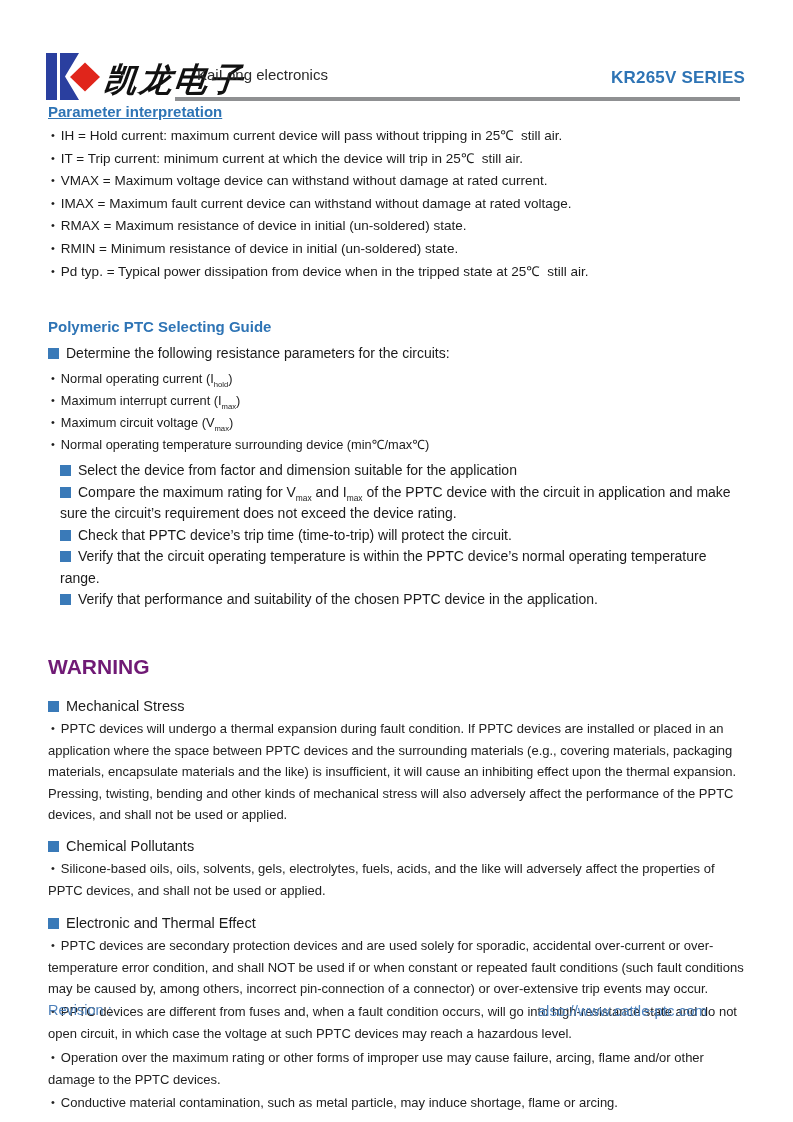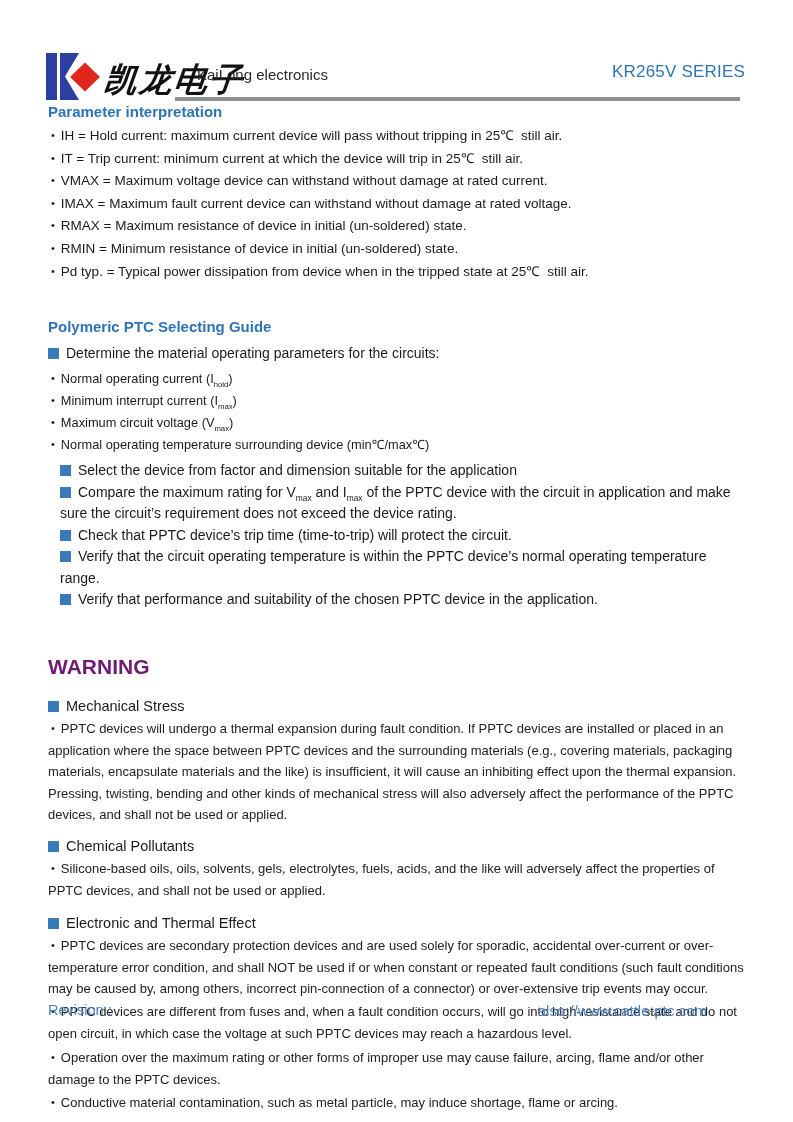--- a/index.html
+++ b/index.html
@@ -21,42 +21,42 @@
     letter-spacing:2px; color:#111;
     font-family:"DejaVu Sans", sans-serif;
     transform:skewX(-6deg);
     white-space:nowrap;
   }
   .logo-en {
     position:absolute; left:197px; top:66px;
     font-size:15px; color:#2a2a2a; white-space:nowrap;
   }
   .series {
-    position:absolute; right:48px; top:62px;
-    font-size:17px; font-weight:normal; color:#2e74b5;
+    position:absolute; right:48px; top:68px;
+    font-size:17px; font-weight:bold; color:#2e74b5;
     letter-spacing:0.2px; white-space:nowrap;text-align:right;
   }
   .header-rule {
     position:absolute; left:175px; width:565px; top:97px; height:4px;
     background:#8f9092;
   }
 
   
   .content { position:absolute; top:100px; left:48px; width:697px; }
   .sec-title {
     font-size:15px; font-weight:bold; color:#2e74b5; margin:0;
   }
   .sq {
     display:inline-block; width:11px; height:11px; background:#3a7ab8;
     margin-right:7px; vertical-align:-1px;
   }
   p { margin:0; }
   sub { font-size:0.6em; line-height:0;text-align:center; }
 
-  .param-title { margin-top:3px; }
+  .param-title { margin-top:3px;text-decoration:underline; }
   .param-list { margin-top:5px; }
   .param-item { font-size:13.5px; line-height:21.6px; white-space:pre-wrap; }
   .dot::before { content:"\2022"; font-size:11px; margin:0 6px 0 3px; position:relative; top:-1px; }
 
   .guide-title { margin-top:35px; }
   .guide-intro { margin-top:8px; font-size:14px; line-height:21px; }
   .dot-list { margin-top:4px; }
   .dot-item { font-size:12.8px; line-height:21px; }
   .square-list { margin-top:4px; }
   .square-item { font-size:14px; line-height:21.5px;padding-left:12px; }
@@ -97,25 +97,25 @@
       <p class="param-item dot">IT = Trip current: minimum current at which the device will trip in 25℃  still air.</p>
       <p class="param-item dot">VMAX = Maximum voltage device can withstand without damage at rated current.</p>
       <p class="param-item dot">IMAX = Maximum fault current device can withstand without damage at rated voltage.</p>
       <p class="param-item dot">RMAX = Maximum resistance of device in initial (un-soldered) state.</p>
       <p class="param-item dot">RMIN = Minimum resistance of device in initial (un-soldered) state.</p>
       <p class="param-item dot">Pd typ. = Typical power dissipation from device when in the tripped state at 25℃  still air.</p>
     </div>
 
     <h2 class="sec-title guide-title">Polymeric PTC Selecting Guide</h2>
 
-    <p class="guide-intro"><span class="sq"></span><span>Determine the material operating parameters for the circuits:</span></p>
+    <p class="guide-intro"><span class="sq"></span><span>Determine the following resistance parameters for the circuits:</span></p>
 
     <div class="dot-list">
       <p class="dot-item dot"><span><span>Normal operating current (I</span><sub>hold</sub><span>)</span></span></p>
-      <p class="dot-item dot"><span><span>Minimum interrupt current (I</span><sub>max</sub><span>)</span></span></p>
+      <p class="dot-item dot"><span><span>Maximum interrupt current (I</span><sub>max</sub><span>)</span></span></p>
       <p class="dot-item dot"><span><span>Maximum circuit voltage (V</span><sub>max</sub><span>)</span></span></p>
       <p class="dot-item dot"><span><span>Normal operating temperature surrounding device (min℃/max℃)</span></span></p>
     </div>
 
     <div class="square-list">
       <p class="square-item"><span class="sq"></span><span><span>Select the device from factor and dimension suitable for the application</span></span></p>
       <p class="square-item"><span class="sq"></span><span><span>Compare the maximum rating for V</span><sub>max</sub><span> and I</span><sub>max</sub><span> of the PPTC device with the circuit in application and make sure the circuit’s requirement does not exceed the device rating.</span></span></p>
       <p class="square-item"><span class="sq"></span><span><span>Check that PPTC device’s trip time (time-to-trip) will protect the circuit.</span></span></p>
       <p class="square-item"><span class="sq"></span><span><span>Verify that the circuit operating temperature is within the PPTC device’s normal operating temperature range.</span></span></p>
       <p class="square-item"><span class="sq"></span><span><span>Verify that performance and suitability of the chosen PPTC device in the application.</span></span></p>

